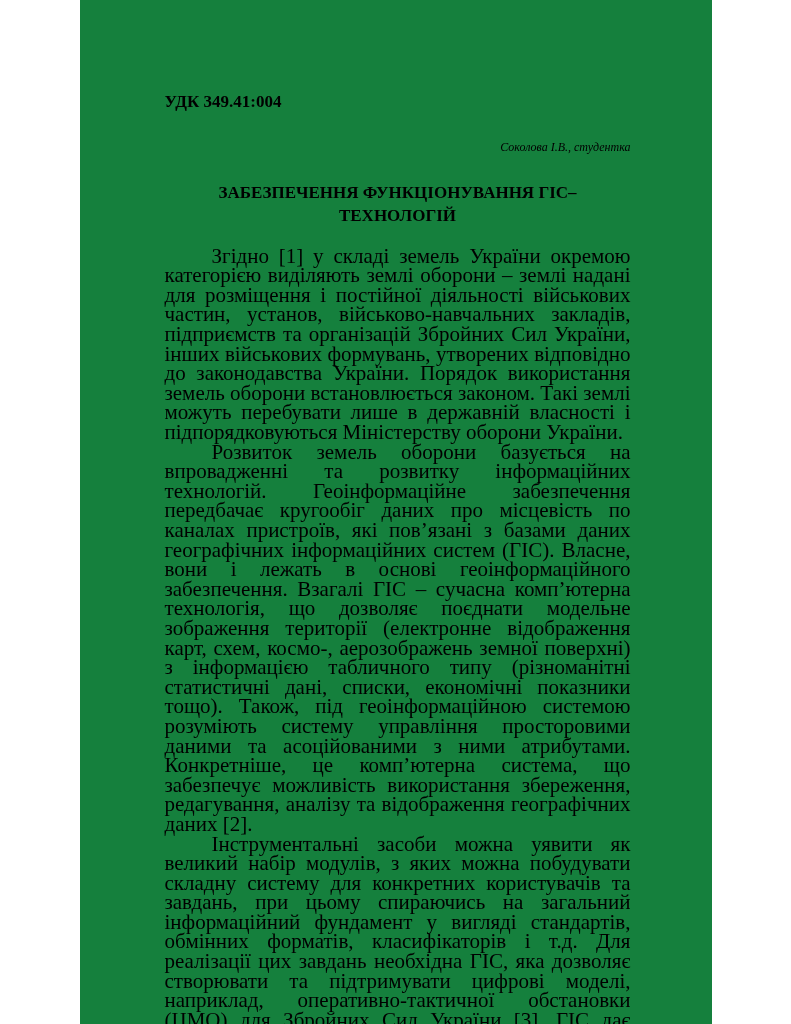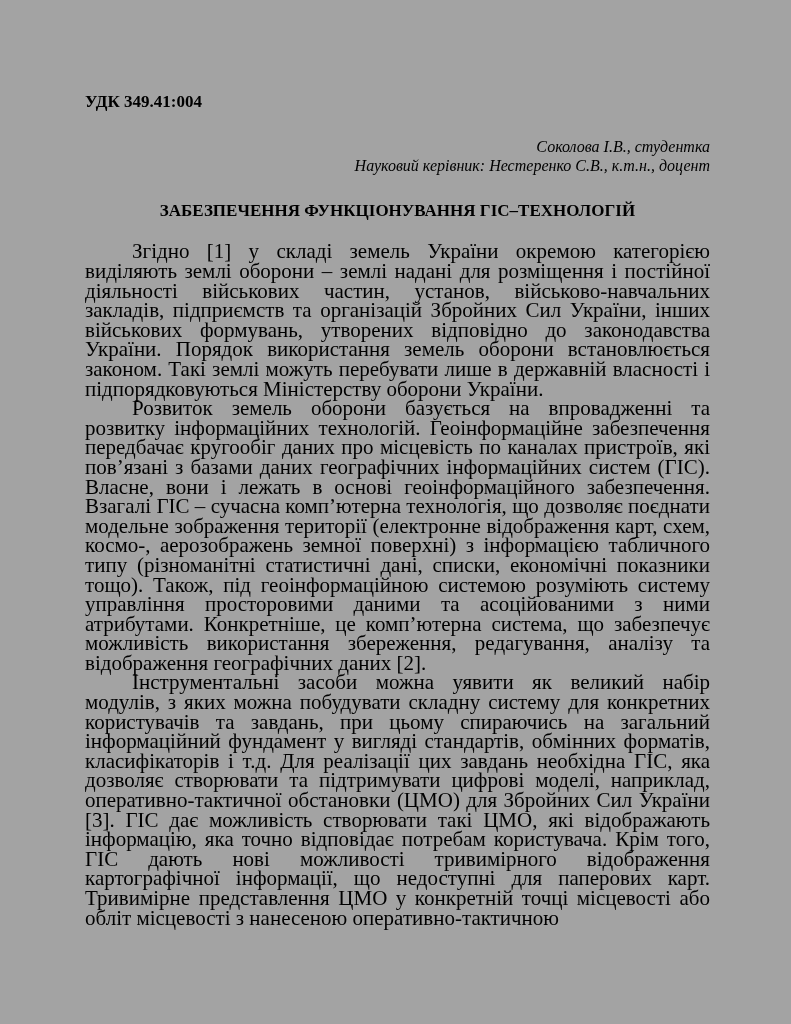--- a/index.html
+++ b/index.html
@@ -2,41 +2,41 @@
 <html lang="uk"><head>
 <meta charset="utf-8">
 <style>
   html, body {
     margin: 0;
     padding: 0;
     background: #ffffff;
   }
   .page {
     position: relative;
-    width: 791px;
+    width: 632px;
     height: 1024px;
     margin: 0 auto;
-    background: #a3a3a3;
+    background: #15803d;
     color: #000000;
     font-family: "Liberation Serif", "DejaVu Serif", serif;
     box-sizing: border-box;
     padding: 92px 81px 0 85px;
     overflow: hidden;
   }
   .udc {
     font-weight: bold;
     font-size: 17px;
     line-height: 19px;
     margin: 0;
   }
   .byline {
     margin-top: 27px;
     text-align: right;
     font-style: italic;
-    font-size: 16px;
+    font-size: 12px;
     line-height: 18.7px;
   }
   .byline div {
     white-space: nowrap;
   }
   .title {
     margin: 24px 0 16px 0;
     text-align: center;
     font-weight: bold;
     font-size: 17px;
@@ -55,21 +55,20 @@
 </style>
 </head>
 <body>
 
 <div class="page">
 
   <p class="udc">УДК 349.41:004</p>
 
   <div class="byline">
     <div>Соколова І.В., студентка</div>
-    <div>Науковий керівник: Нестеренко С.В., к.т.н., доцент</div>
   </div>
 
   <h1 class="title">
     <div>ЗАБЕЗПЕЧЕННЯ ФУНКЦІОНУВАННЯ ГІС–ТЕХНОЛОГІЙ</div>
   </h1>
 
   <div class="body-text">
     <p>Згідно [1] у складі земель України окремою категорією виділяють землі оборони – землі надані для розміщення і постійної діяльності військових частин, установ, військово-навчальних закладів, підприємств та організацій Збройних Сил України, інших військових формувань, утворених відповідно до законодавства України. Порядок використання земель оборони встановлюється законом. Такі землі можуть перебувати лише в державній власності і підпорядковуються Міністерству оборони України.</p>
     <p>Розвиток земель оборони базується на впровадженні та розвитку інформаційних технологій. Геоінформаційне забезпечення передбачає кругообіг даних про місцевість по каналах пристроїв, які пов’язані з базами даних географічних інформаційних систем (ГІС). Власне, вони і лежать в основі геоінформаційного забезпечення. Взагалі ГІС – сучасна комп’ютерна технологія, що дозволяє поєднати модельне зображення території (електронне відображення карт, схем, космо-, аерозображень земної поверхні) з інформацією табличного типу (різноманітні статистичні дані, списки, економічні показники тощо). Також, під геоінформаційною системою розуміють систему управління просторовими даними та асоційованими з ними атрибутами. Конкретніше, це комп’ютерна система, що забезпечує можливість використання збереження, редагування, аналізу та відображення географічних даних [2].</p>
     <p>Інструментальні засоби можна уявити як великий набір модулів, з яких можна побудувати складну систему для конкретних користувачів та завдань, при цьому спираючись на загальний інформаційний фундамент у вигляді стандартів, обмінних форматів, класифікаторів і т.д. Для реалізації цих завдань необхідна ГІС, яка дозволяє створювати та підтримувати цифрові моделі, наприклад, оперативно-тактичної обстановки (ЦМО) для Збройних Сил України [3]. ГІС дає можливість створювати такі ЦМО, які відображають інформацію, яка точно відповідає потребам користувача. Крім того, ГІС дають нові можливості тривимірного відображення картографічної інформації, що недоступні для паперових карт. Тривимірне представлення ЦМО у конкретній точці місцевості або обліт місцевості з нанесеною оперативно-тактичною</p>

